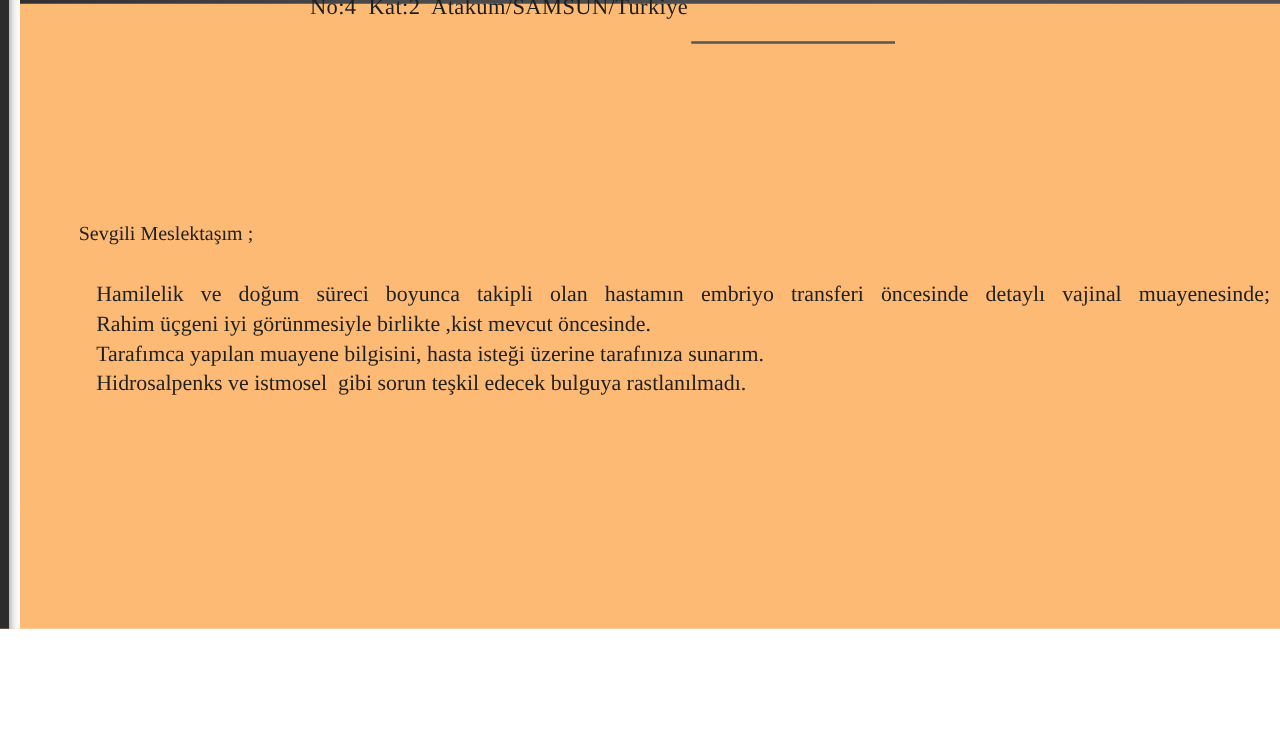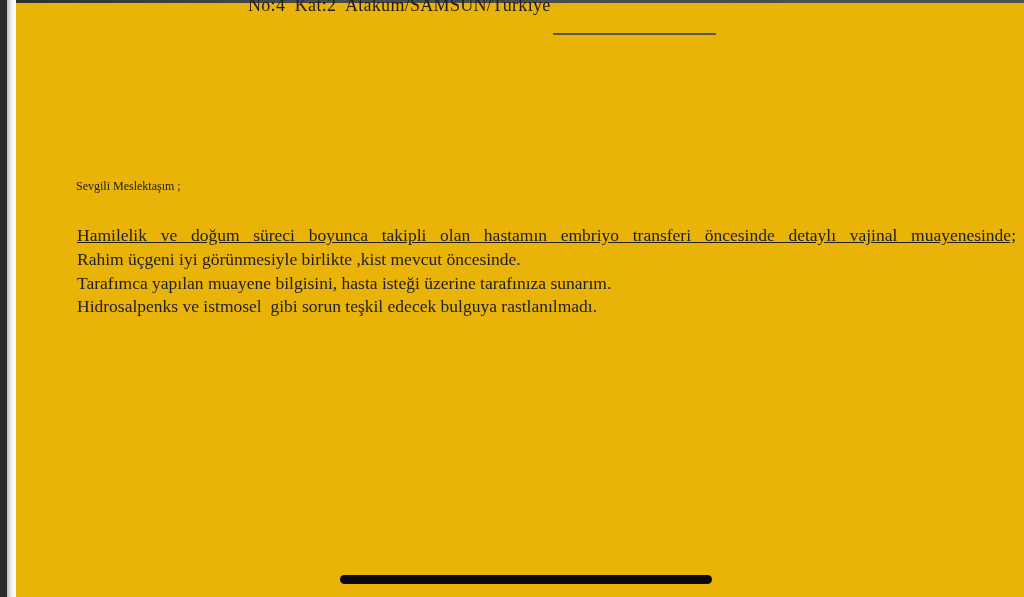--- a/index.html
+++ b/index.html
@@ -7,22 +7,22 @@
     padding: 0;
     width: 1024px;
     height: 597px;
     overflow: hidden;
     background: #ffffff;
     font-family: "Liberation Serif", "DejaVu Serif", serif;
   }
   .page {
     position: relative;
     width: 1024px;
-    height: 597px;
-    background: #eab308;
+    height: 503px;
+    background: #fdba74;
     overflow: hidden;
   }
   
   .scan-edge-top {
     position: absolute;
     left: 0; top: 0;
     width: 1024px; height: 3px;
     background: linear-gradient(to right, #2e2e2e 0%, #4a4a4a 30%, #4f4f4f 100%);
   }
   
@@ -48,42 +48,41 @@
   .header-underline {
     position: absolute;
     left: 553px;
     top: 33px;
     width: 163px;
     height: 2px;
     background: #565656;
   }
   .greeting {
     position: absolute;
-    left: 76px;
+    left: 63px;
     top: 179px;
-    font-size: 12px;
+    font-size: 16px;
     color: #212121;
     white-space: pre;
   }
   .body-paragraph {
     position: absolute;
     left: 77px;
     top: 224px;
     width: 939px;
     font-size: 17.5px;
     line-height: 23.8px;
     color: #212121;
   }
   .body-line {
     white-space: pre-wrap;
   }
   .body-line.justified {
     text-align: justify;
     text-align-last: justify;
-    text-decoration: underline;
   }
   .redaction-bar {
     position: absolute;
     left: 340px;
     top: 575px;
     width: 372px;
     height: 9px;
     border-radius: 4.5px;
     background: #0a0a0a;
   }

